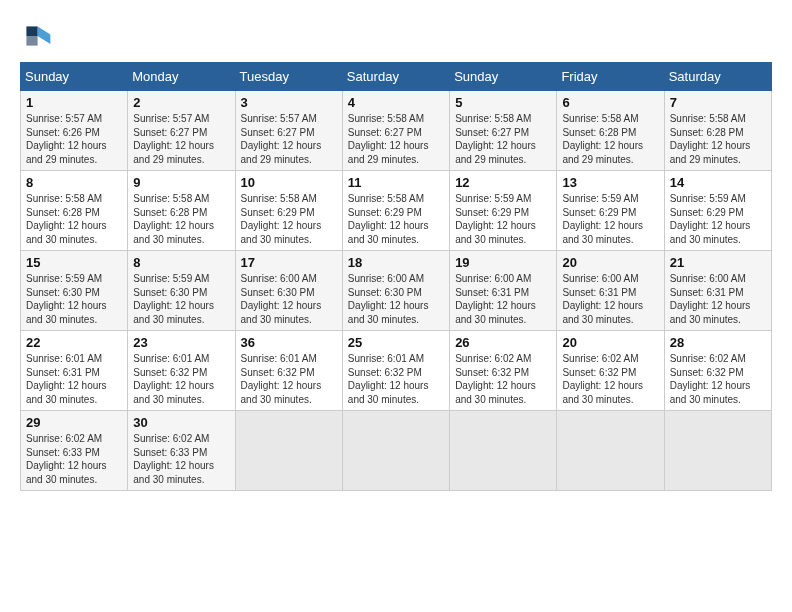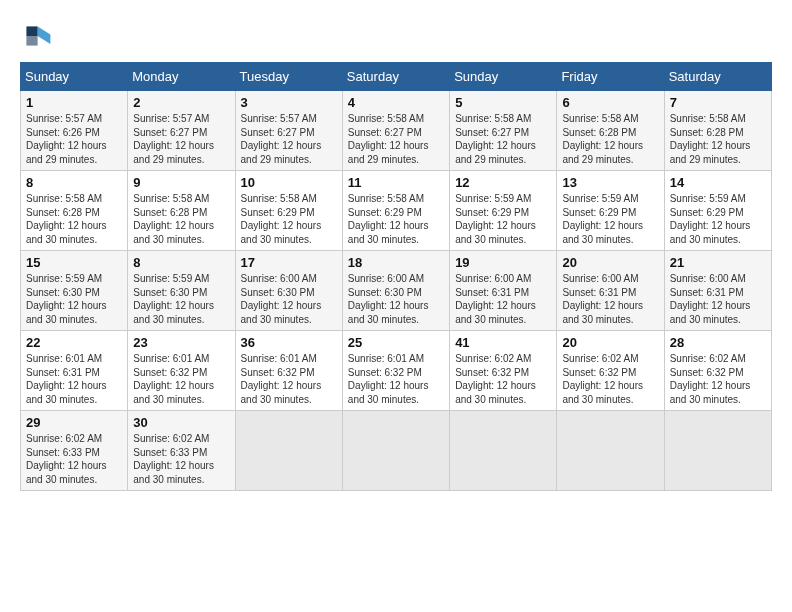--- a/index.html
+++ b/index.html
@@ -349,21 +349,21 @@
         <td>
         <span class="day-number">25</span>
         <div class="day-info">
           Sunrise: 6:01 AM<br>
           Sunset: 6:32 PM<br>
           Daylight: 12 hours<br>
           and 30 minutes.
         </div>
       </td>
         <td>
-        <span class="day-number">41</span>
+        <span class="day-number">26</span>
         <div class="day-info">
           Sunrise: 6:02 AM<br>
           Sunset: 6:32 PM<br>
           Daylight: 12 hours<br>
           and 30 minutes.
         </div>
       </td>
         <td>
         <span class="day-number">20</span>
         <div class="day-info">

